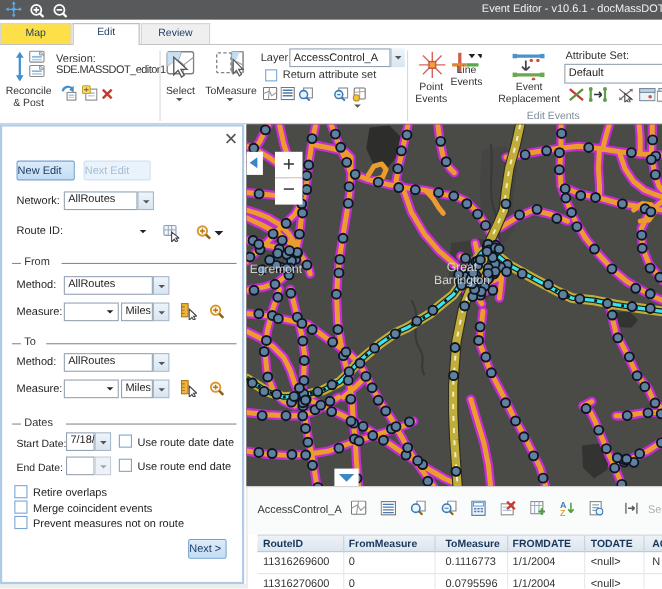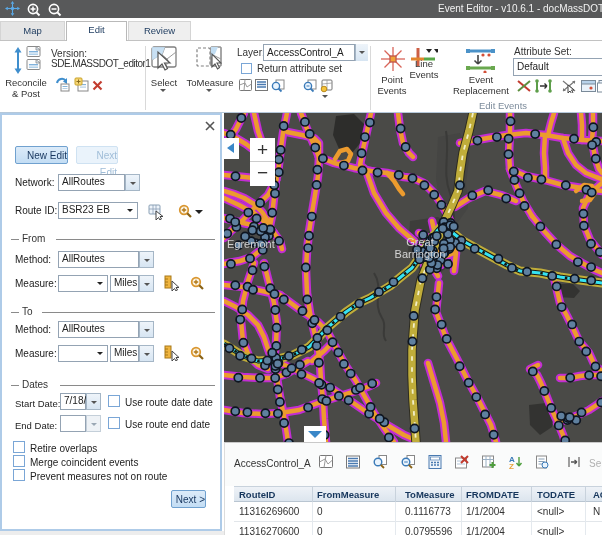--- a/index.html
+++ b/index.html
@@ -16,21 +16,21 @@
 .rlbl{font-size:10px;color:#333;white-space:nowrap}
 .combo{background:#fff;border:1px solid #94a3b3;font-size:10px;color:#222}
 .combo .txt{position:absolute;left:3px;top:1px;white-space:nowrap;overflow:hidden}
 .abtn{position:absolute;background:linear-gradient(#eef4fa,#d7e5f2);border-left:1px solid #a5b6c6}
 .tri{position:absolute;width:0;height:0;border-left:4px solid transparent;border-right:4px solid transparent;border-top:4px solid #555}
 .tri.sm{border-left-width:3px;border-right-width:3px;border-top-width:3px}
 .tri.blk{border-top-color:#222}
 .tri.dis{border-top-color:#9aa7b4}
 #panel{left:0;top:113px;width:222px;height:418px;background:#fff;border:2px solid #aecbe8;z-index:2}
 #phead{left:0;top:0;width:218px;height:21px;background:linear-gradient(#e9f2fc,#d2e4f6);border-bottom:1px solid #b8d2ec;color:#1b3d63;font-size:10.5px;font-weight:bold;line-height:21px;padding-left:7px}
-.btn{position:absolute;font-size:10px;color:#17365e;text-align:right;background:linear-gradient(#dcebf9,#c3ddf4);border:1px solid #70a1cf;border-radius:2px}
+.btn{position:absolute;font-size:10px;color:#17365e;text-align:left;background:linear-gradient(#dcebf9,#c3ddf4);border:1px solid #70a1cf;border-radius:2px}
 .btn.dis{background:#eaf3fb;border-color:#cfe2f2;color:#a0bdd8}
 .sep{position:absolute;height:12px;font-size:10px;color:#333}
 .sepline{position:absolute;top:6px;height:1px;background:#8a8a8a}
 .cb{position:absolute;width:12px;height:12px;background:#fff;border:1px solid #7aa6d6}
 .lbl{position:absolute;font-size:10px;color:#222;white-space:nowrap}
 #map{left:224px;top:113px;width:378px;height:329px;overflow:hidden;background:#4a4a47}
 .mapbtn{position:absolute;background:#fff;z-index:5}
 #tablewrap{left:224px;top:442px;width:378px;height:93px;background:#fff;overflow:hidden;border-top:1px solid #c9c9c9;border-left:1px solid #dcdcdc}
 #ttool{position:absolute;left:0;top:0;width:378px;height:43px;background:#fafbfb}
 #thead{position:absolute;left:9px;top:43px;width:369px;height:16px;background:linear-gradient(#eef2f7,#dce5ee);border-bottom:1px solid #b9c5d1;border-top:1px solid #c8d2dc}
@@ -60,21 +60,21 @@
     </svg>
     <svg class="abs" style="left:47px;top:2px" width="15" height="15" viewBox="0 0 15 15">
       <circle cx="7" cy="7" r="4.6" stroke="#fff" stroke-width="1.6" fill="none"></circle>
       <line x1="10.4" y1="10.4" x2="13.5" y2="13.5" stroke="#fff" stroke-width="2"></line>
       <line x1="4.5" y1="7" x2="9.5" y2="7" stroke="#fff" stroke-width="1.5"></line>
     </svg>
     <div id="title" class="abs">Event Editor - v10.6.1 - docMassDOTNE</div>
   </div>
 <div id="tabrow" class="abs"></div>
 <div id="tabline" class="abs"></div>
-<div class="tab abs" style="left:0px;top:21px;width:65px;height:19px;line-height:17px;background:#e5e5e5;border:1px solid #d4d4d4;border-bottom:none">Map</div>
+<div class="tab abs" style="left:0px;top:21px;width:65px;height:19px;line-height:17px;background:#fde047;border:1px solid #d4d4d4;border-bottom:none">Map</div>
 <div id="tab-edit" class="tab abs" style="line-height:16px">Edit</div>
 <div class="tab abs" style="left:128px;top:21px;width:63px;height:19px;line-height:17px;background:#efefef;border:1px solid #d4d4d4;border-bottom:none">Review</div>
 <div id="ribbon" class="abs">
     <svg class="abs" style="left:11px;top:6px" width="14" height="27" viewBox="0 0 14 27">
       <g stroke="#3f8ecd" stroke-width="2" fill="#3f8ecd">
         <line x1="7" y1="4" x2="7" y2="23"></line>
         <path d="M7,0 L10.5,5.5 L3.5,5.5 Z" stroke="none"></path>
         <path d="M7,27 L10.5,21.5 L3.5,21.5 Z" stroke="none"></path>
       </g>
     </svg>
@@ -237,32 +237,29 @@
     </svg>
     <div class="glabel abs" style="left:410px;width:186px">Edit Events</div>
   </div>
 <div class="abs" style="left:0;top:112px;width:602px;height:1px;background:#b5c8da"></div>
 <div id="panel" class="abs">
     <svg class="abs" style="left:203px;top:6px" width="10" height="10" viewBox="0 0 10 10">
       <line x1="1" y1="1" x2="9" y2="9" stroke="#555" stroke-width="1.6"></line>
       <line x1="9" y1="1" x2="1" y2="9" stroke="#555" stroke-width="1.6"></line>
     </svg>
     <div class="btn" style="left:13px;top:31px;width:53px;height:18px;line-height:17px">New Edit</div>
-    <div class="btn dis" style="left:74px;top:31px;width:42px;height:18px;line-height:17px">Next Edit</div>
+    <div class="btn dis" style="left:74px;top:31px;width:61px;height:18px;line-height:17px">Next Edit</div>
     <div class="lbl" style="left:13px;top:62px">Network:</div>
     <div class="combo abs" style="left:56px;top:59px;width:67px;height:17px">
       <span class="txt" style="color:#222">AllRoutes</span>
     </div>
     <div class="abtn" style="left:123px;top:59px;width:15px;height:17px;border:1px solid #a5b6c6">
       <div class="tri sm" style="left:4px;top:7px"></div>
     </div>
     <div class="lbl" style="left:13px;top:90px">Route ID:</div>
-    <div class="combo abs" style="left:56px;top:87px;width:80px;height:17px">
-      <span class="txt" style="color:#222">BSR23 EB</span>
-    </div>
     <div class="tri sm blk abs" style="left:125px;top:94px"></div>
     <svg class="abs" style="left:146px;top:89px" width="15" height="16" viewBox="0 0 15 16">
       <rect x="1" y="1" width="11" height="9" rx="1" fill="#eef4fa" stroke="#8aa0b5"></rect>
       <path d="M1,5 L12,5 M5,1 L5,10 M8,1 L8,10" stroke="#8aa0b5" stroke-width="0.8"></path>
       <path d="M8,7 L8,16 L10.5,13.5 L12,16 L13.5,15 L12,12.5 L15,12.5 Z" fill="#fff" stroke="#444" stroke-width="1"></path>
     </svg>
     <svg class="abs" style="left:176px;top:89px" width="15" height="15" viewBox="0 0 15 15">
       <circle cx="6" cy="6" r="4.3" stroke="#d9962f" stroke-width="1.7" fill="#fdf6e8"></circle>
       <line x1="9.2" y1="9.2" x2="13" y2="13" stroke="#8a6215" stroke-width="2.2"></line>
       <path d="M3.8,6 L8.2,6 M6,3.8 L6,8.2" stroke="#b07818" stroke-width="1.3"></path>

